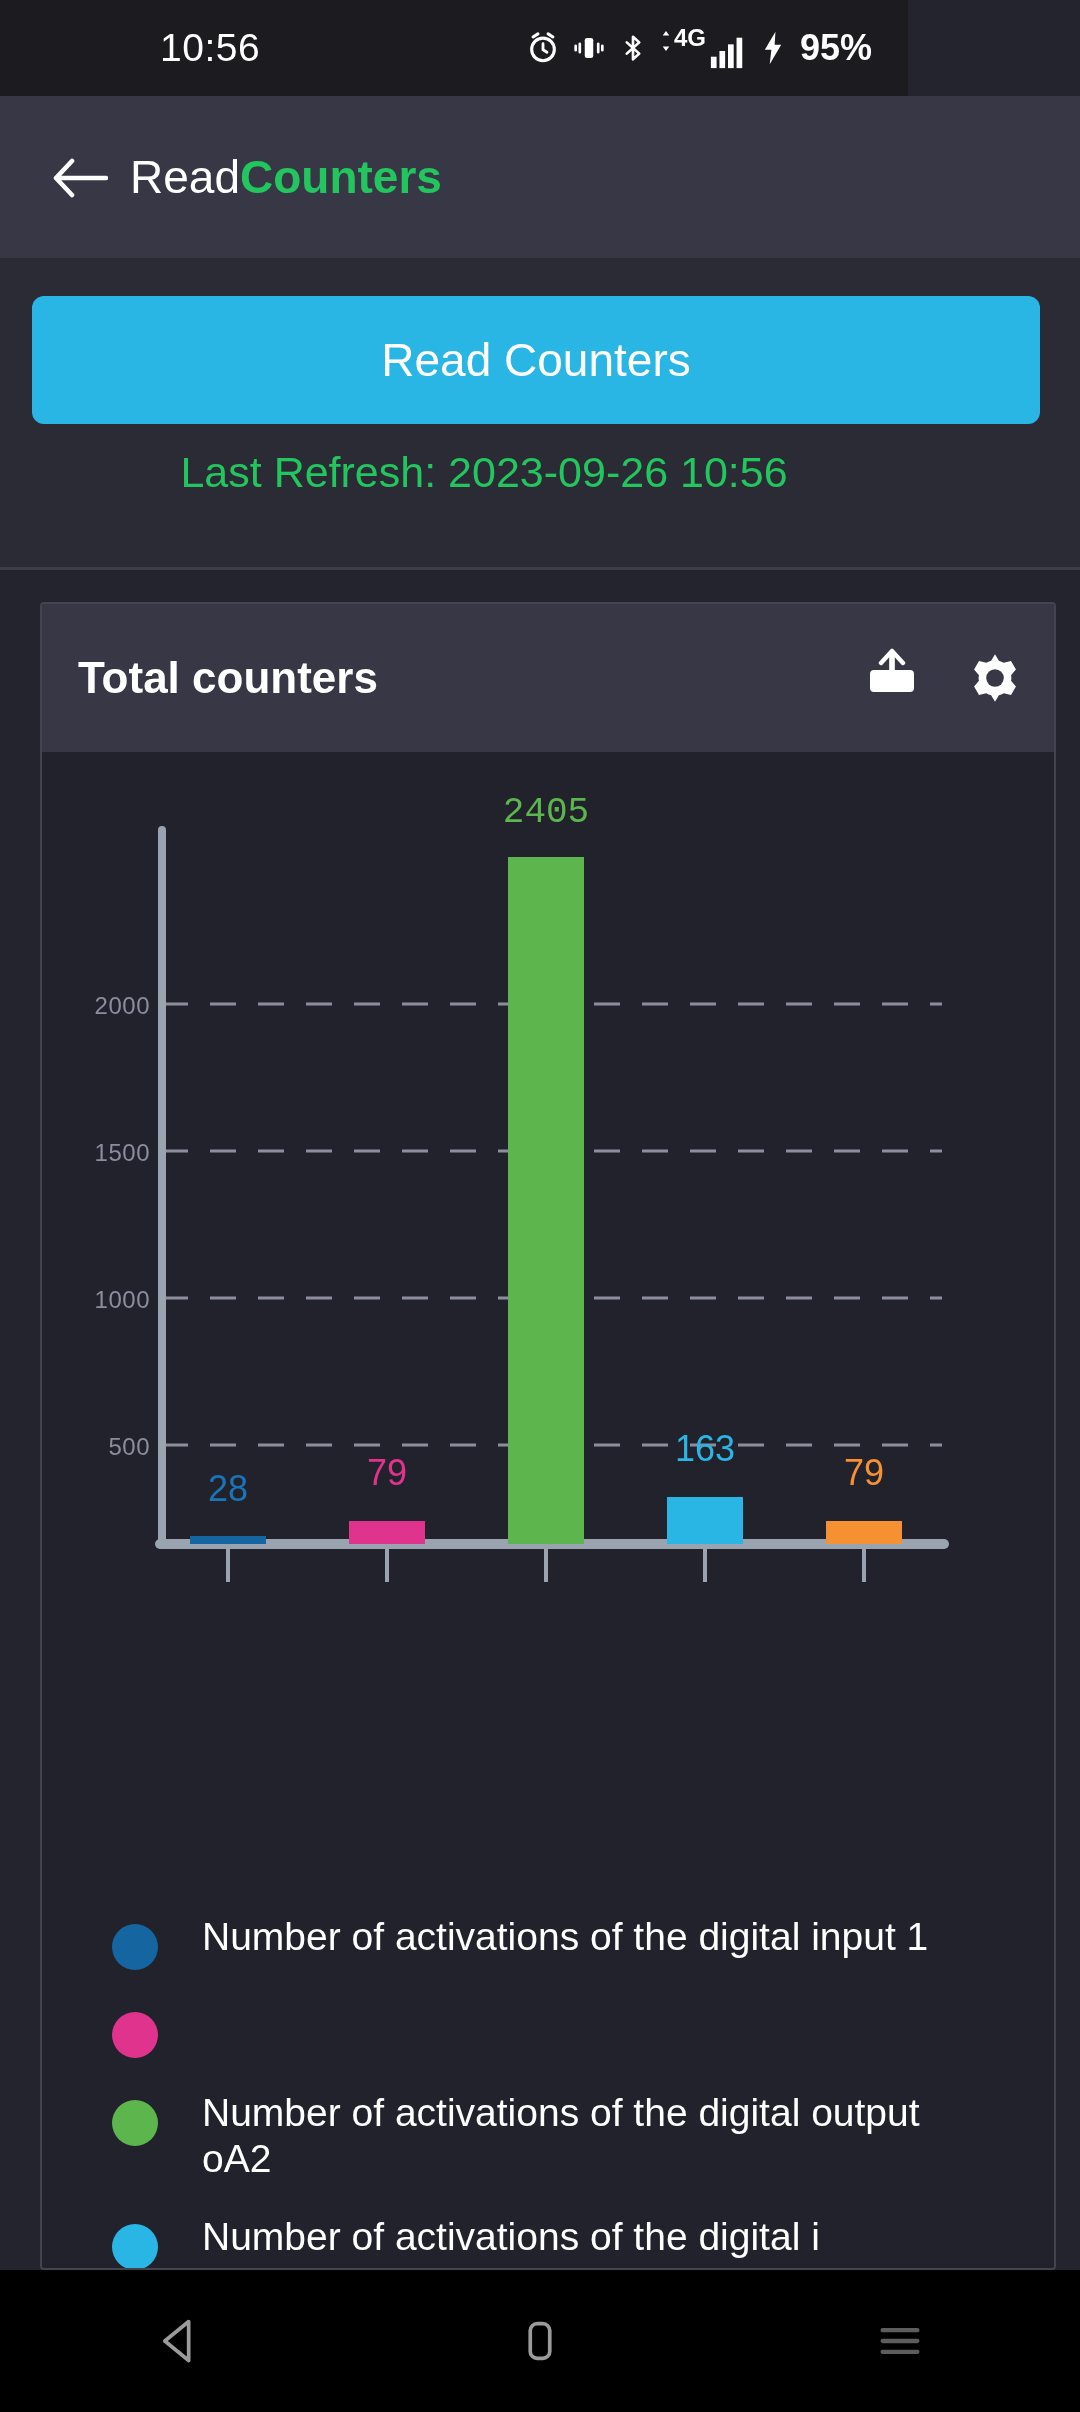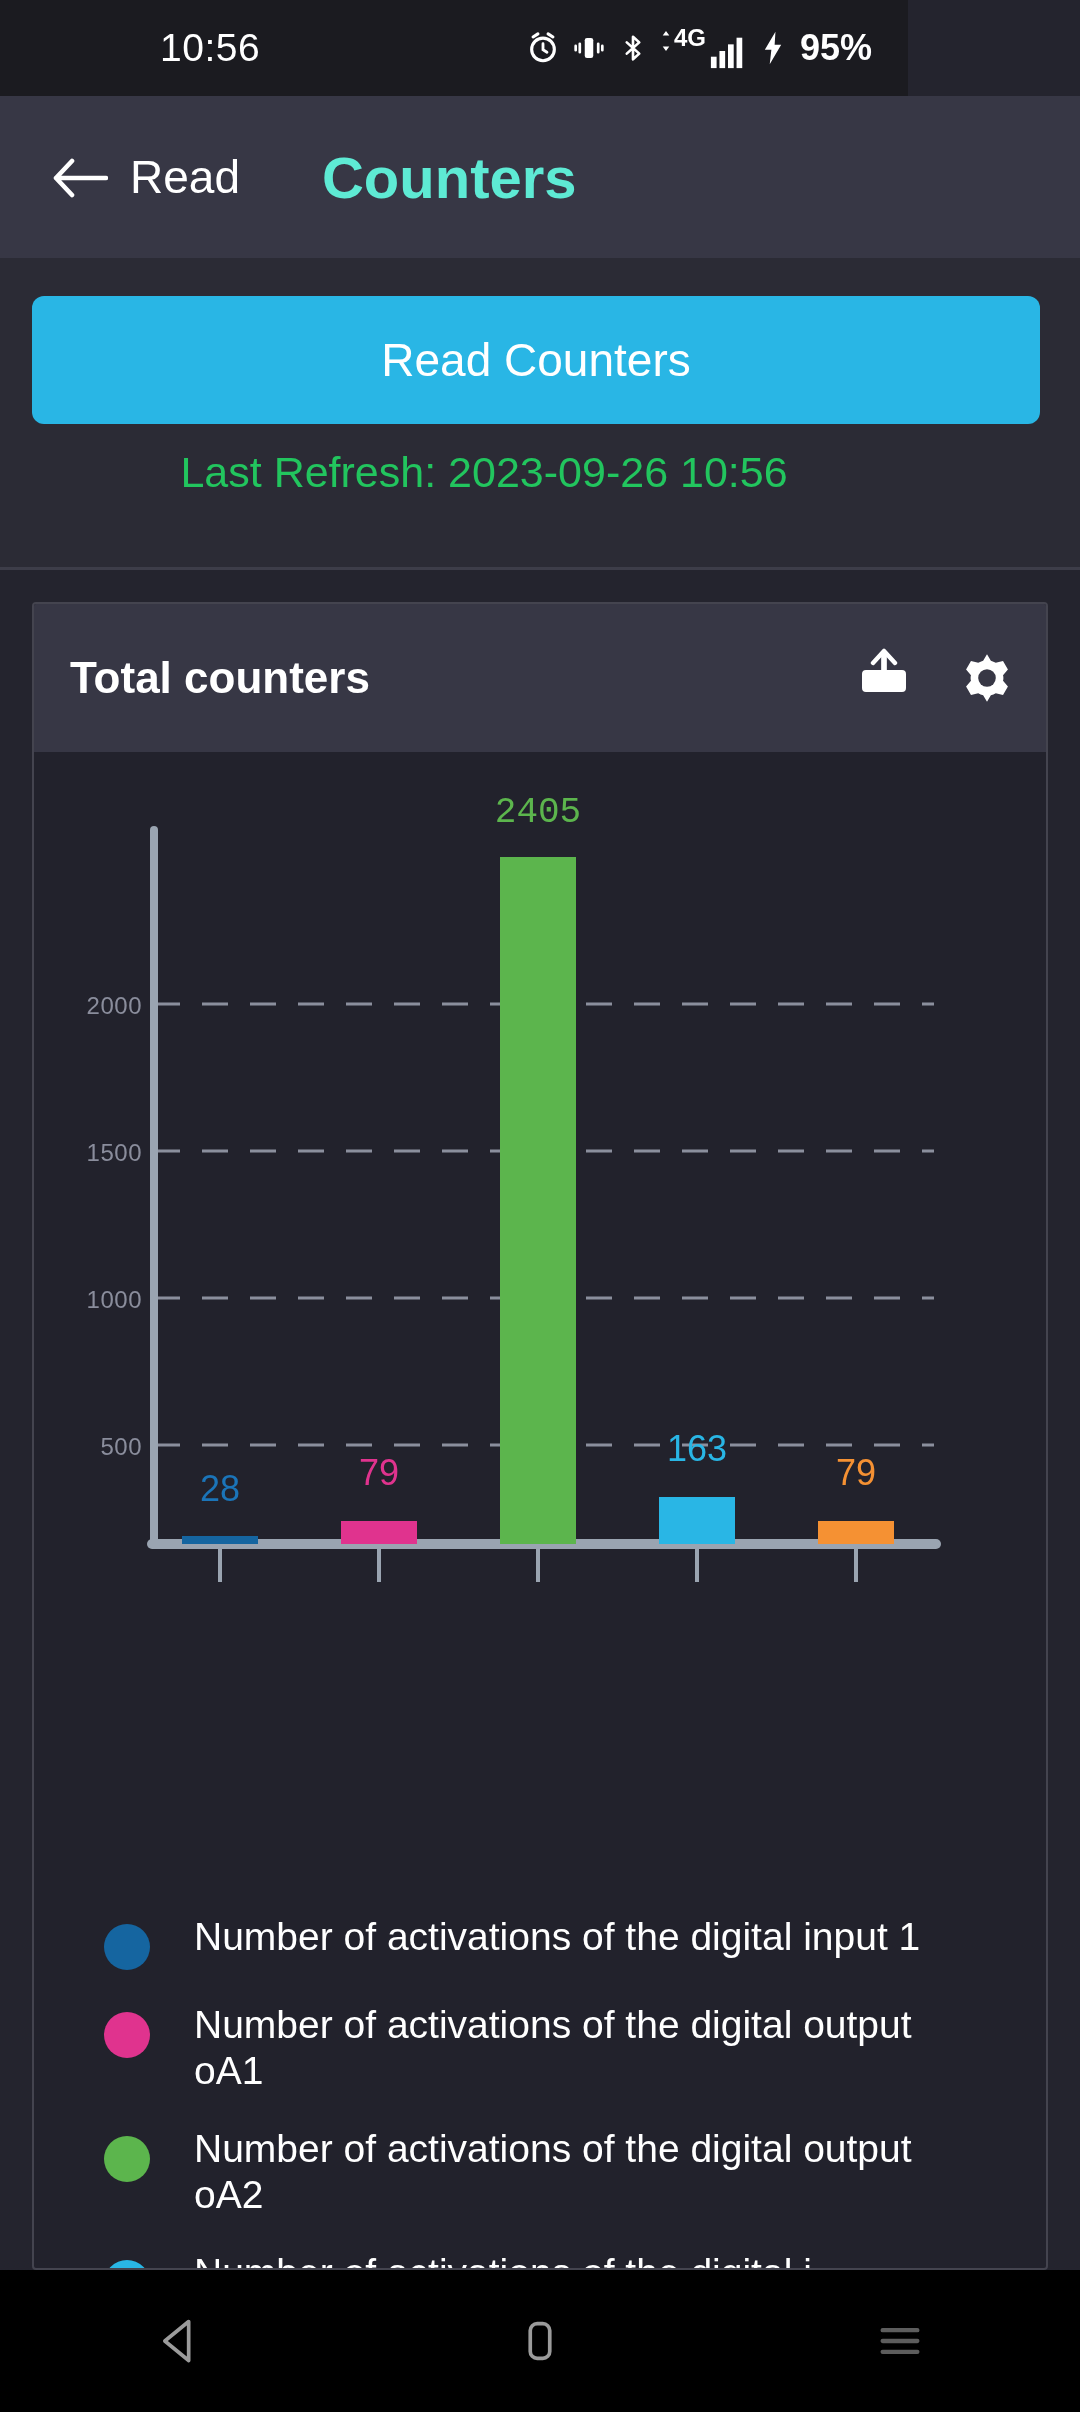--- a/index.html
+++ b/index.html
@@ -26,42 +26,42 @@
 
   
   .appbar {
     position: absolute; top: 96px; left: 0; width: 1080px; height: 162px;
     background: #373745;
     display: flex; align-items: center;
   }
   .back-group { display: flex; align-items: center; margin-left: 52px; cursor: pointer; }
   .back-arrow { width: 56px; height: 40px; position: relative; }
   .back-label { color: #fff; font-size: 46px; margin-left: 22px; font-weight: 400; }
-  .appbar-title { color: #5eead4; font-size: 58px; font-weight: 700; margin-left: 82px; }
+  .appbar-title { color: #22c55e; font-size: 46px; font-weight: 700; }
 
   
   .action-area {
     position: absolute; top: 258px; left: 0; width: 1080px; height: 312px;
     background: #2b2b35;
     border-bottom: 3px solid #3d3d49;
   }
   .read-btn {
     position: absolute; top: 38px; left: 32px; width: 1008px; height: 128px;
     background: #29b6e5; border-radius: 12px; border: none;
     color: #ffffff; font-size: 46px; font-family: "Liberation Sans", sans-serif;
     cursor: pointer;
   }
   .last-refresh {
     position: absolute; top: 190px; left: 0; width: 968px;
     text-align: center; color: #22c55e; font-size: 43px;
   }
 
   
   .card {
-    position: absolute; top: 602px; left: 32px; width: 1016px; height: 1668px;
+    position: absolute; top: 602px; left: 40px; width: 1016px; height: 1668px;
     background: #22222c; border: 2px solid #44444f;
     border-radius: 4px; overflow: hidden;
   }
   .card-header {
     height: 148px; background: #373745;
     display: flex; align-items: center; padding: 0 28px 0 36px;
   }
   .card-title { color: #ffffff; font-size: 44px; font-weight: 700; }
   .card-actions { margin-left: auto; display: flex; align-items: center; gap: 44px; }
   .card-actions svg { display: block; cursor: pointer; }
@@ -231,21 +231,20 @@
       <div class="bar-value" style="left:752px; top:700px; width:140px; color:#f59133;">79</div>
     </div>
 
     <div class="legend">
       <div class="legend-item">
         <span class="legend-dot" style="background:#1565a0"></span>
         <span class="legend-text">Number of activations of the digital input 1</span>
       </div>
       <div class="legend-item">
         <span class="legend-dot" style="background:#e0338e"></span>
-        <span class="legend-text">Number of activations of the digital output oA1</span>
       </div>
       <div class="legend-item">
         <span class="legend-dot" style="background:#5cb54d"></span>
         <span class="legend-text">Number of activations of the digital output oA2</span>
       </div>
       <div class="legend-item">
         <span class="legend-dot" style="background:#29b6e5"></span>
         <span class="legend-text">Number of activations of the digital i</span>
       </div>
     </div>

